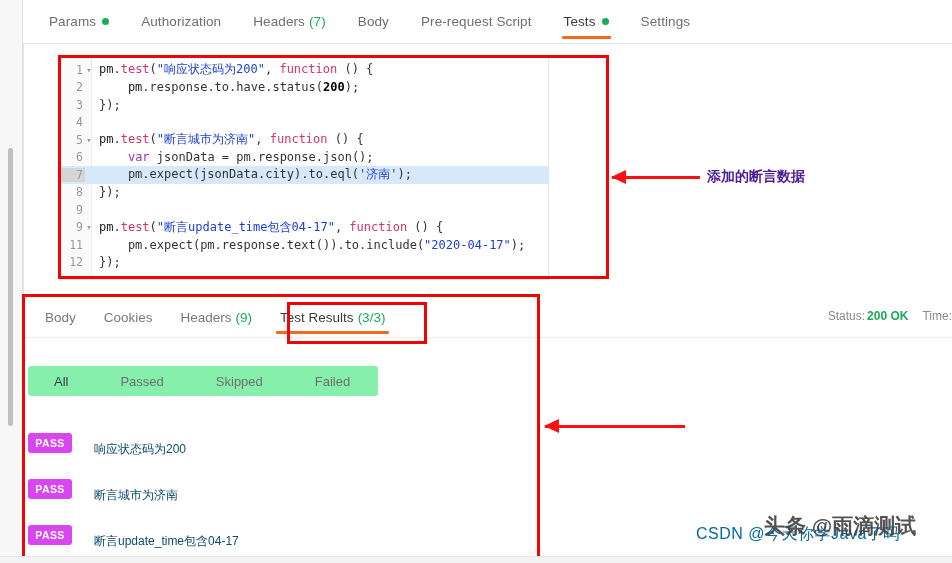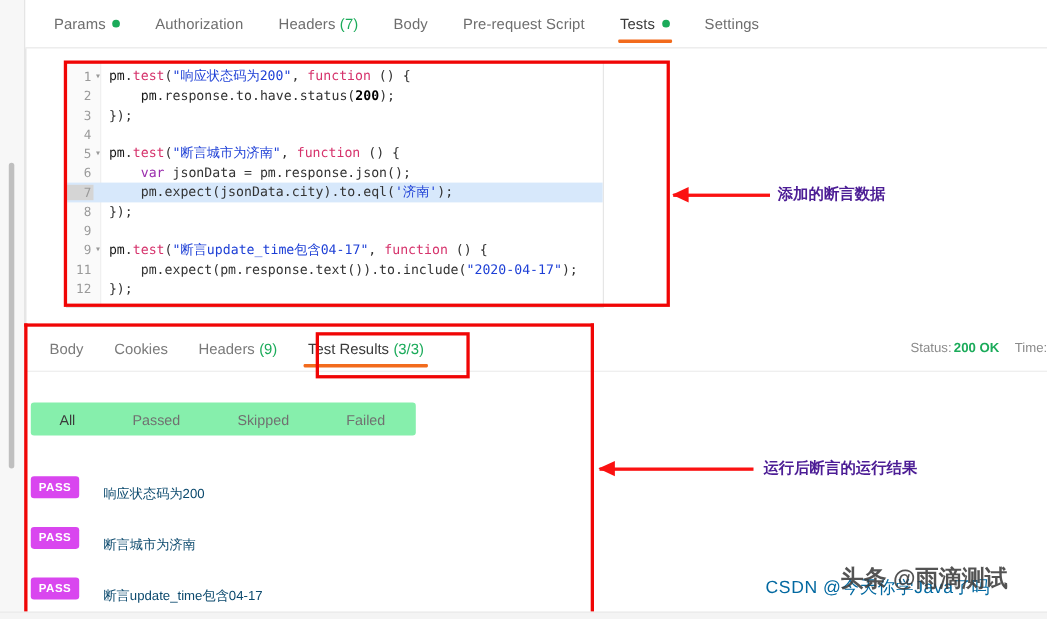--- a/index.html
+++ b/index.html
@@ -184,19 +184,18 @@
     </div>
 
   <div class="redbox" style="left:58px;top:55px;width:551px;height:224px;"></div>
   <div class="redbox" style="left:22px;top:294px;width:518px;height:272px;border-bottom:none;"></div>
   <div class="redbox" style="left:287px;top:302px;width:140px;height:42px;"></div>
 
   <div class="arrow" style="left:612px;top:176px;width:88px;"></div>
   <div class="ann-text" style="left:707px;top:168px;">添加的断言数据</div>
 
   <div class="arrow" style="left:545px;top:425px;width:140px;"></div>
-  <div class="ann-text" style="left:694px;top:417px;">运行后断言的运行结果</div>
 
   <div class="wm-csdn" style="left:696px;top:524px;">CSDN @今天你学Java了吗</div>
   <div class="wm-tt" style="left:752px;top:512px;margin-left:12px;">头条 @雨滴测试</div>
 
   <div class="bottom-strip"></div>
 </div>
 
 </body></html>

